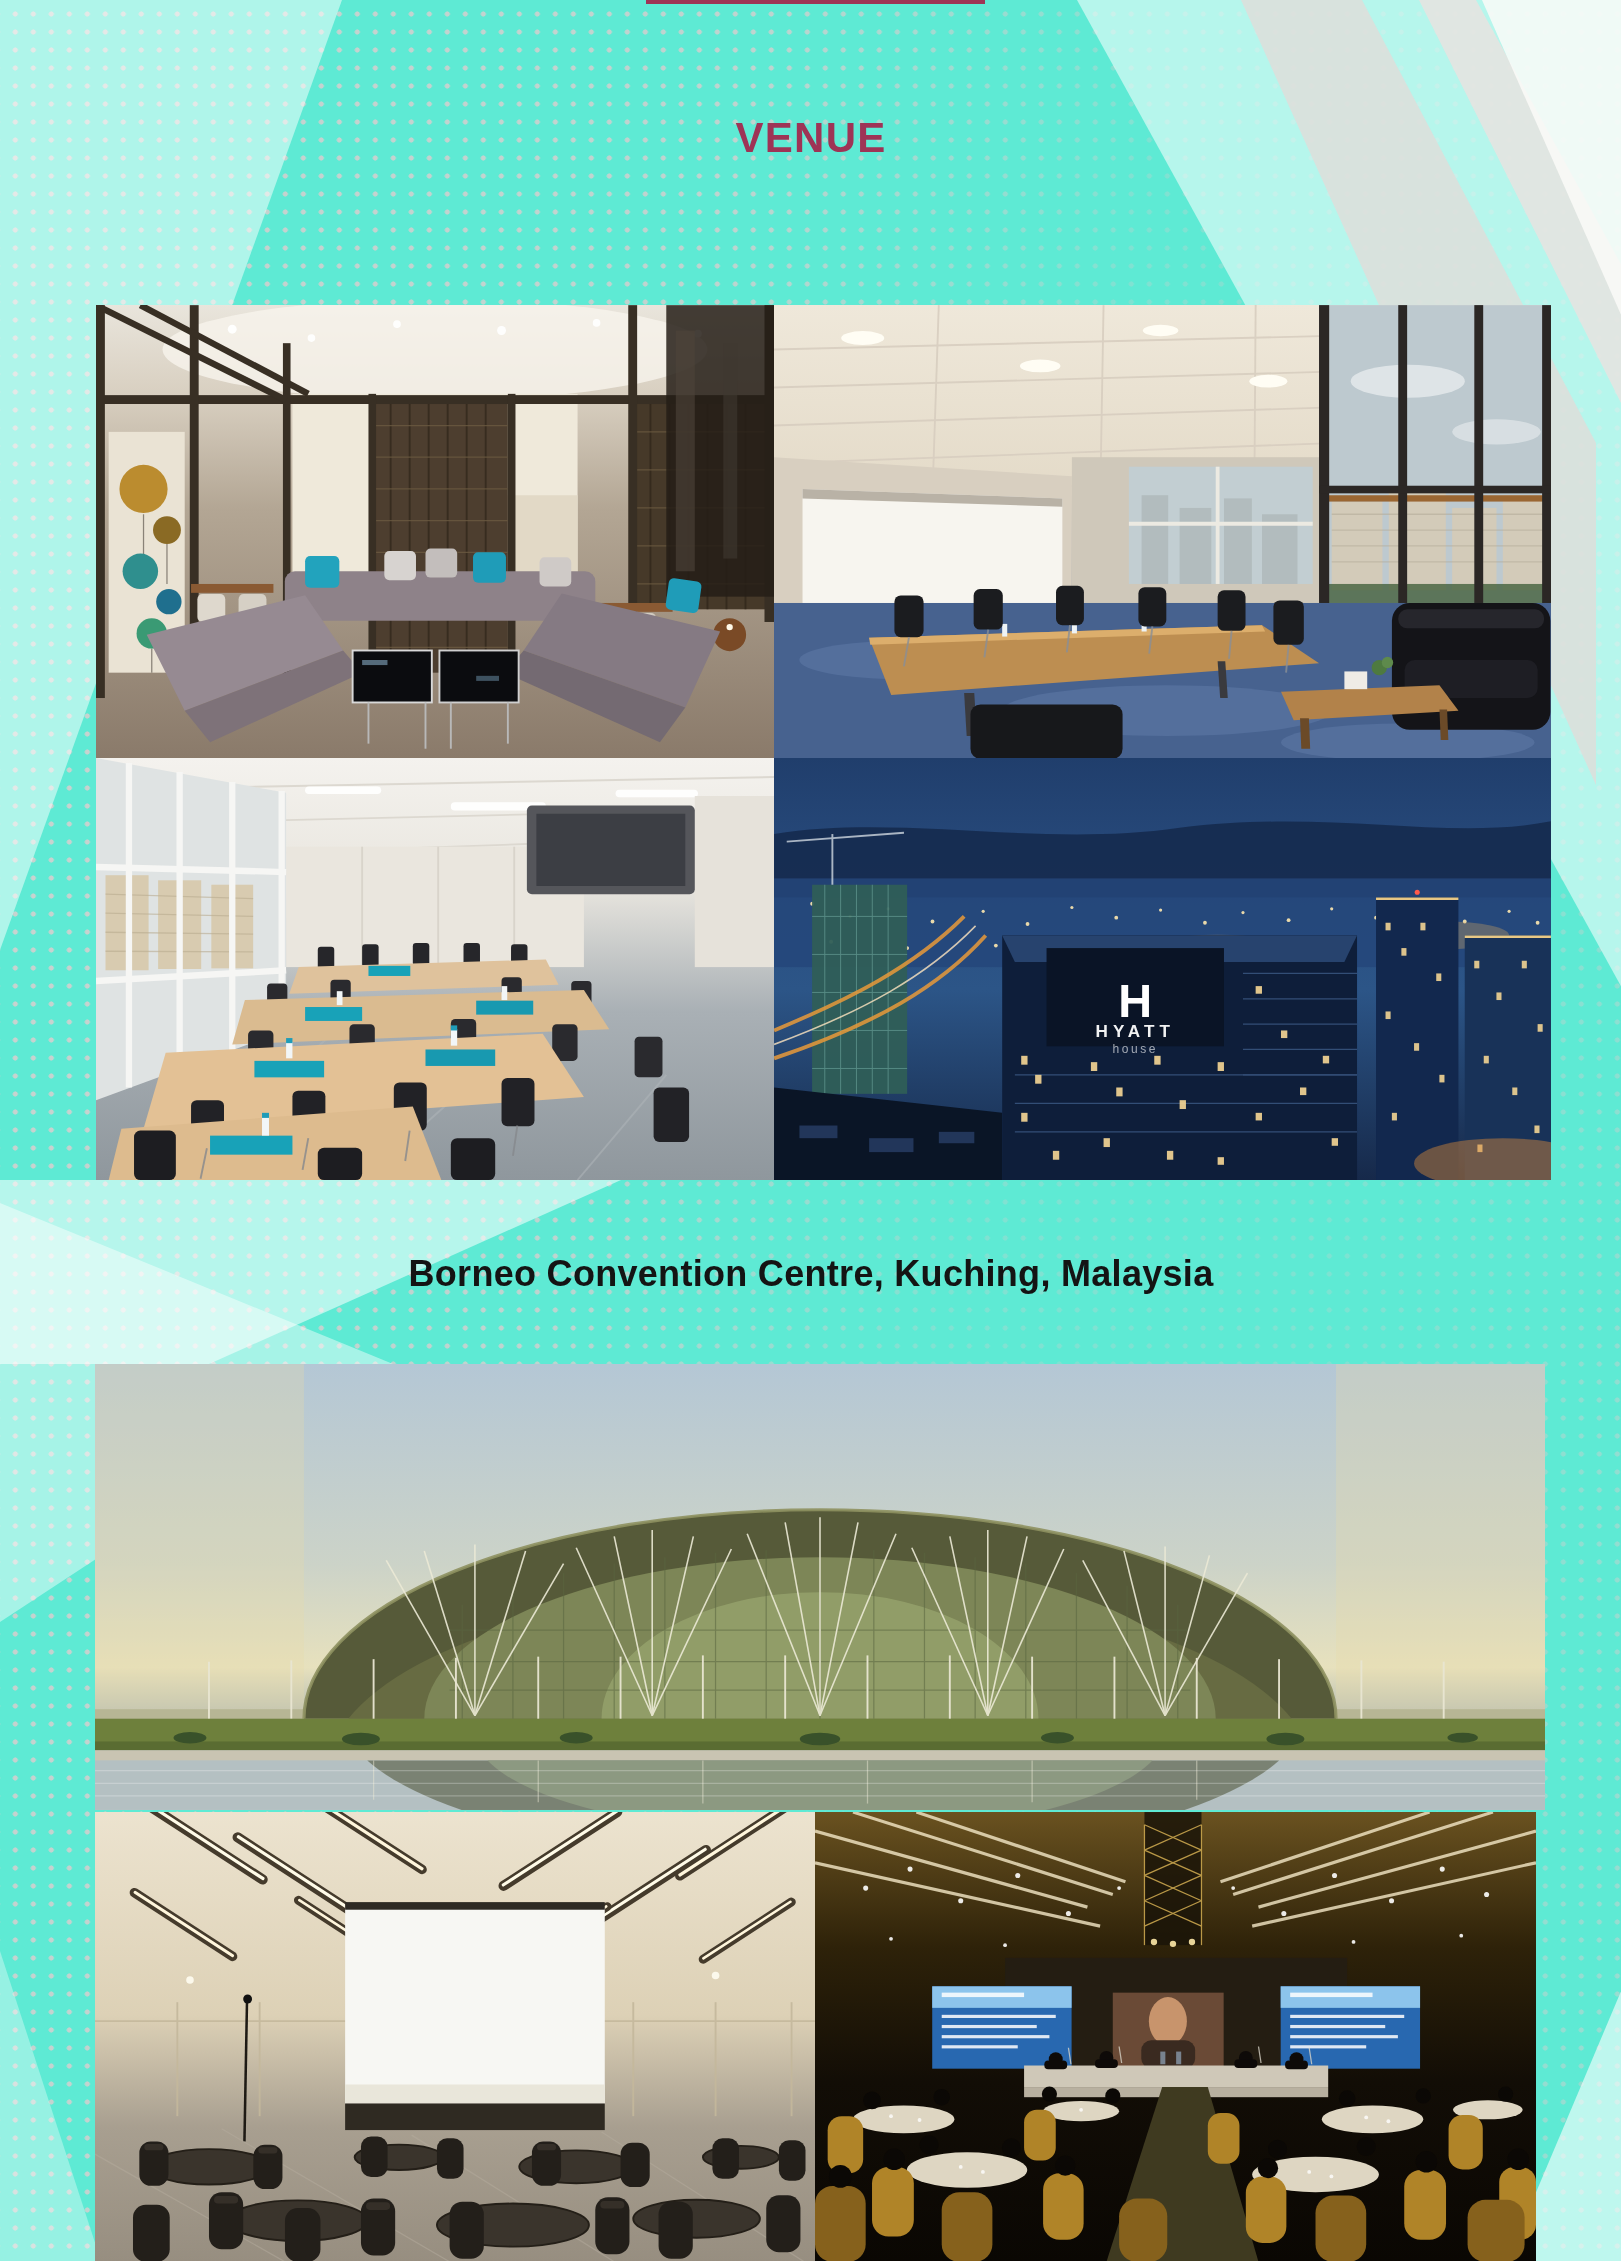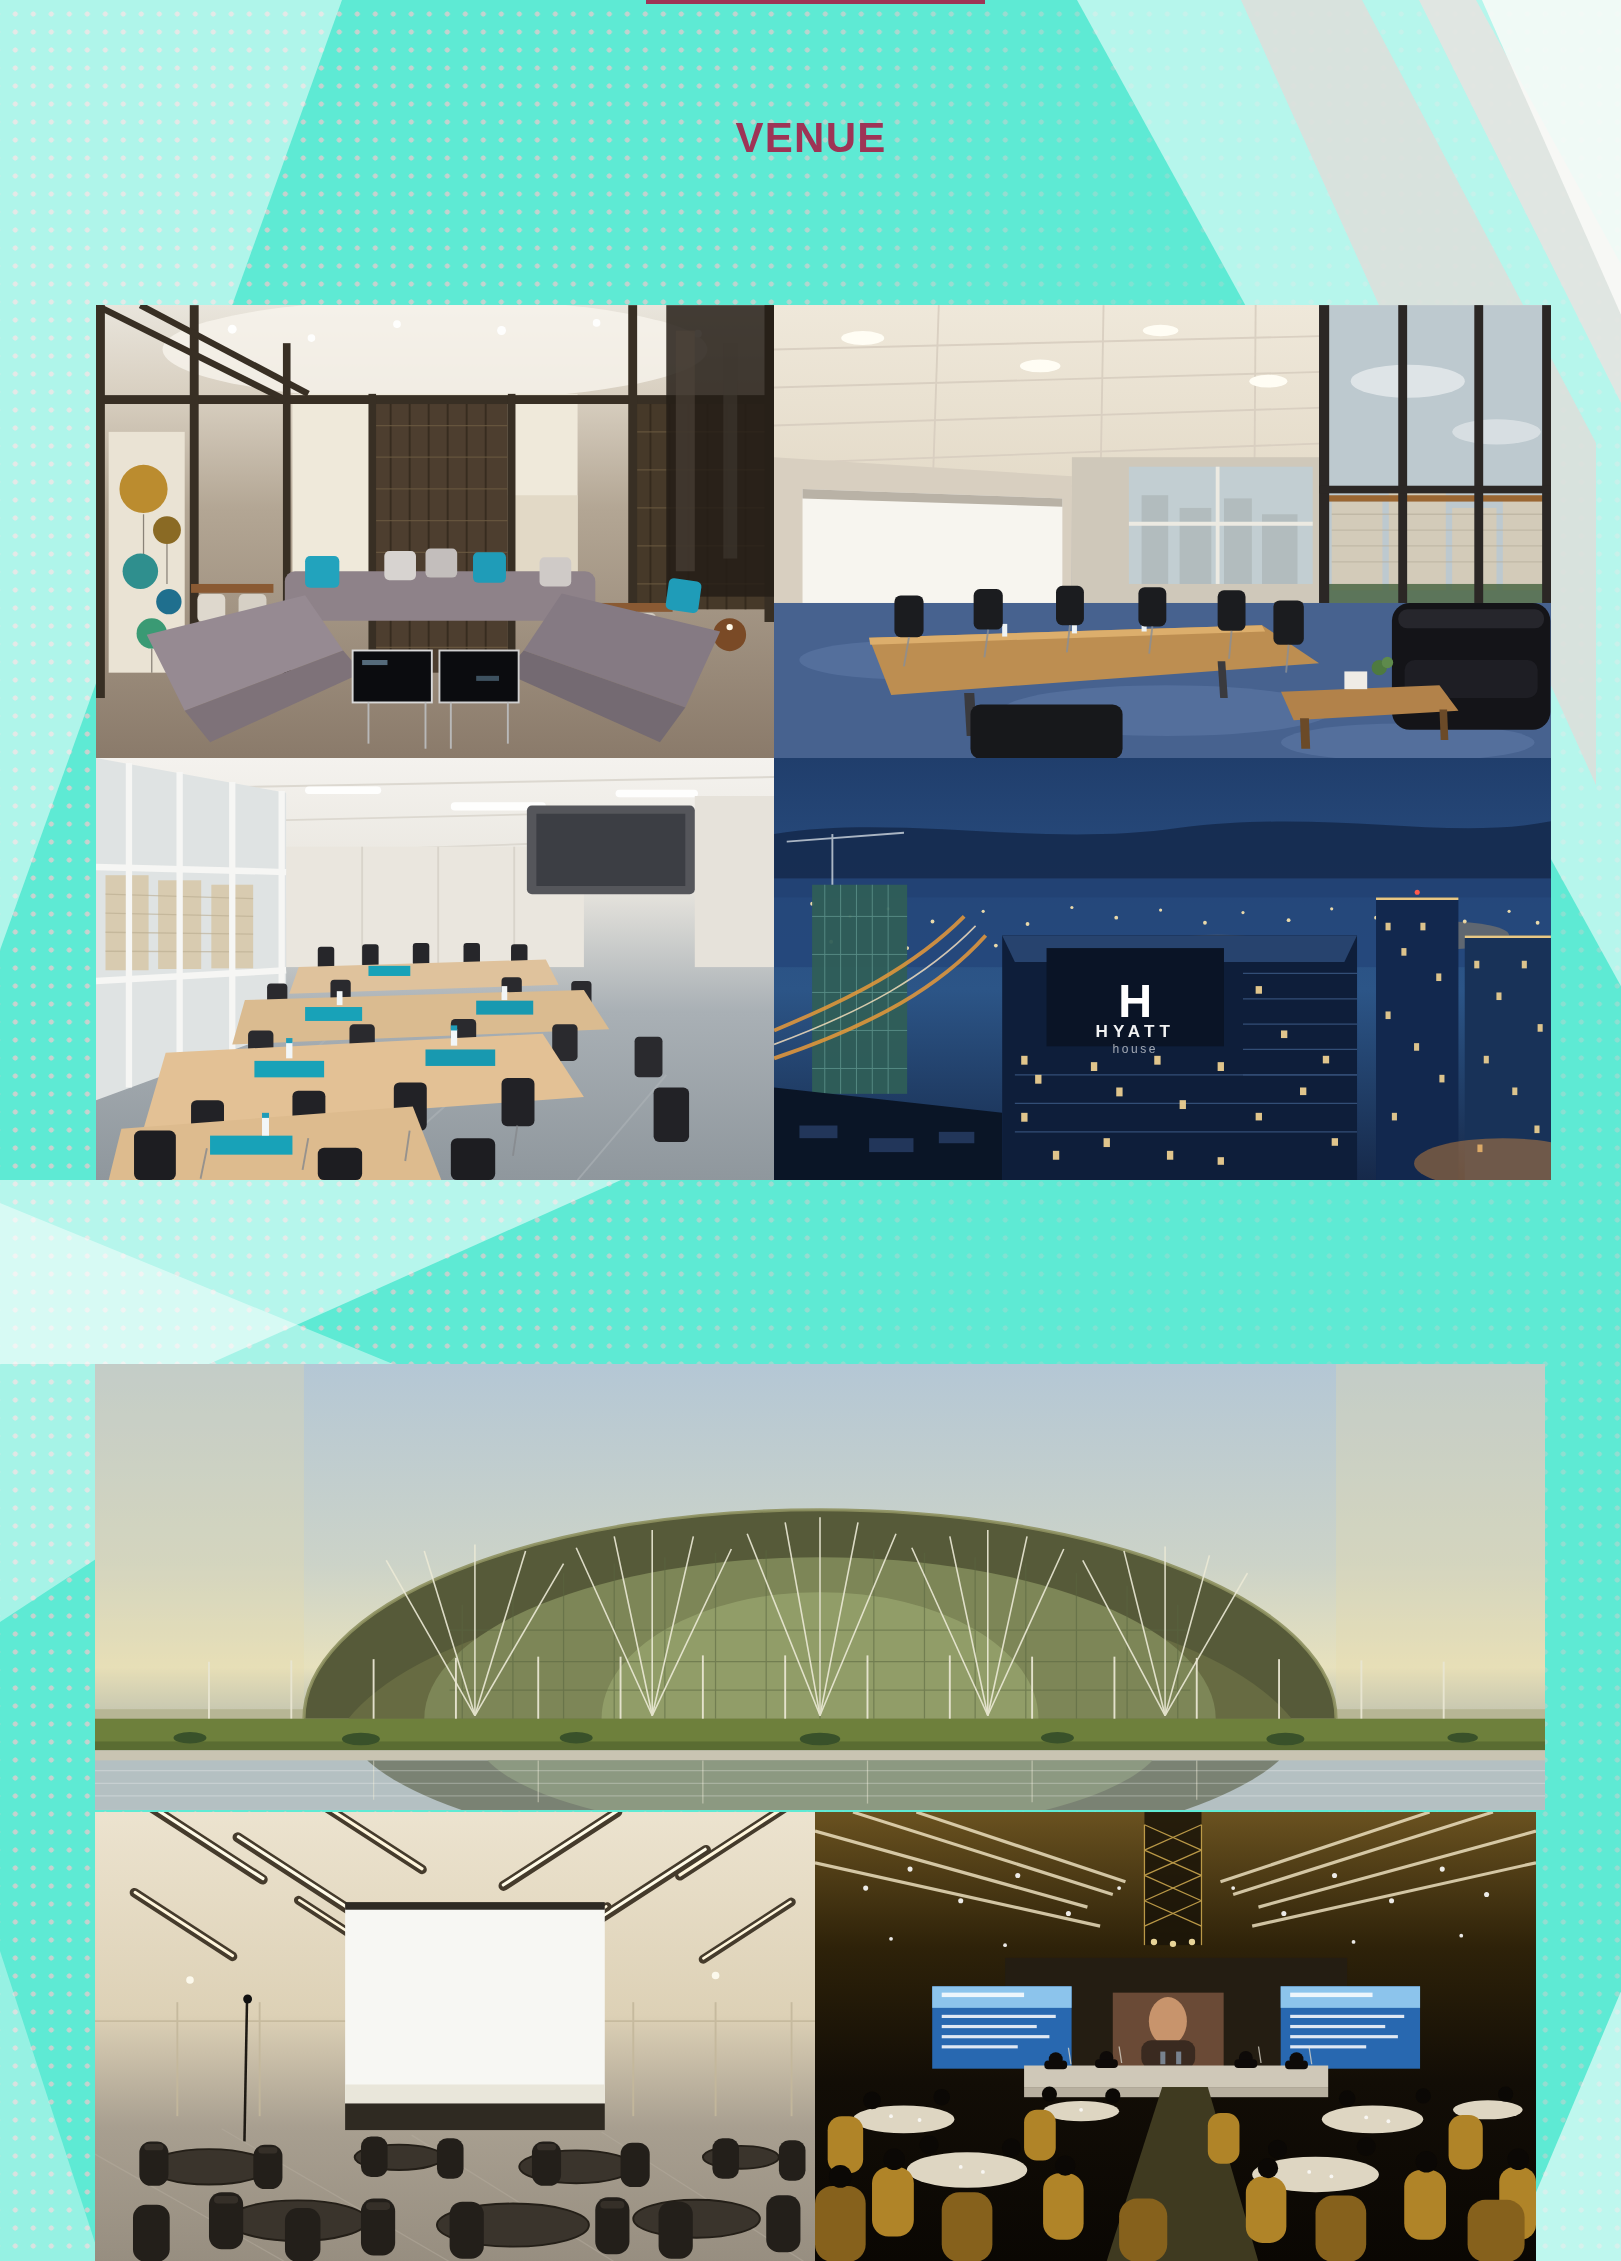--- a/index.html
+++ b/index.html
@@ -504,20 +504,21 @@
       </g>
       <g stroke="#ffd98a" stroke-width="4" opacity="0.9">
         <line x1="950" y1="222" x2="1080" y2="222"></line>
           <line x1="1090" y1="282" x2="1226" y2="282"></line>
       </g>
       <circle cx="1015" cy="212" r="4" fill="#ff5a4a"></circle>
       <ellipse cx="1150" cy="640" rx="140" ry="40" fill="#d98a3a" opacity="0.45"></ellipse>
     </svg>
   </div>
 
+  <div class="heading h-borneo">Borneo Convention Centre, Kuching, Malaysia</div>
 
   <div class="photo pan">
     <svg viewBox="0 0 2290 704">
       <rect x="0" y="0" width="330" height="560" fill="#e8d9a8" opacity="0.3"></rect>
       <rect x="1960" y="0" width="330" height="560" fill="#e8d9a8" opacity="0.3"></rect>
       <rect x="0" y="545" width="2290" height="20" fill="#b7b694"></rect>
       <path d="M330,560 A815,330 0 0 1 1960,560 Z" fill="#565a39"></path>
       <path d="M400,560 A780,300 0 0 1 1890,560 Z" fill="#676b42"></path>
       <path d="M520,560 A625,255 0 0 1 1770,560 Z" fill="#7d8657"></path>
       <path d="M800,560 A345,200 0 0 1 1490,560 Z" fill="#94a06a" opacity="0.9"></path>

